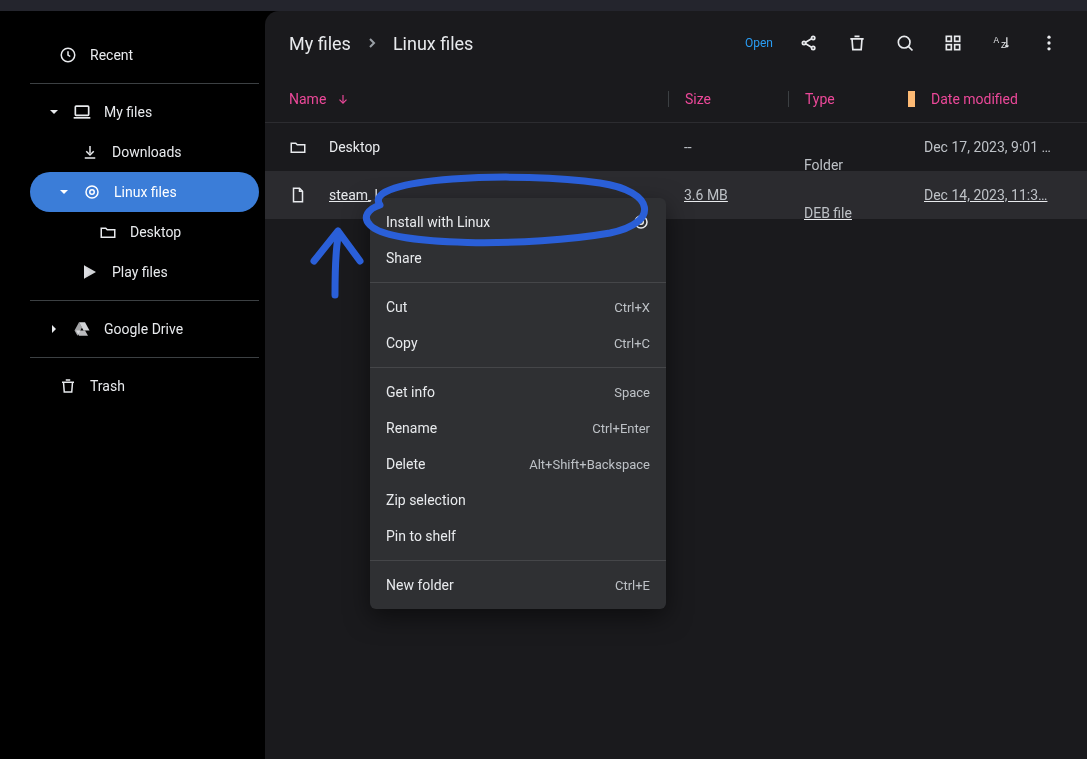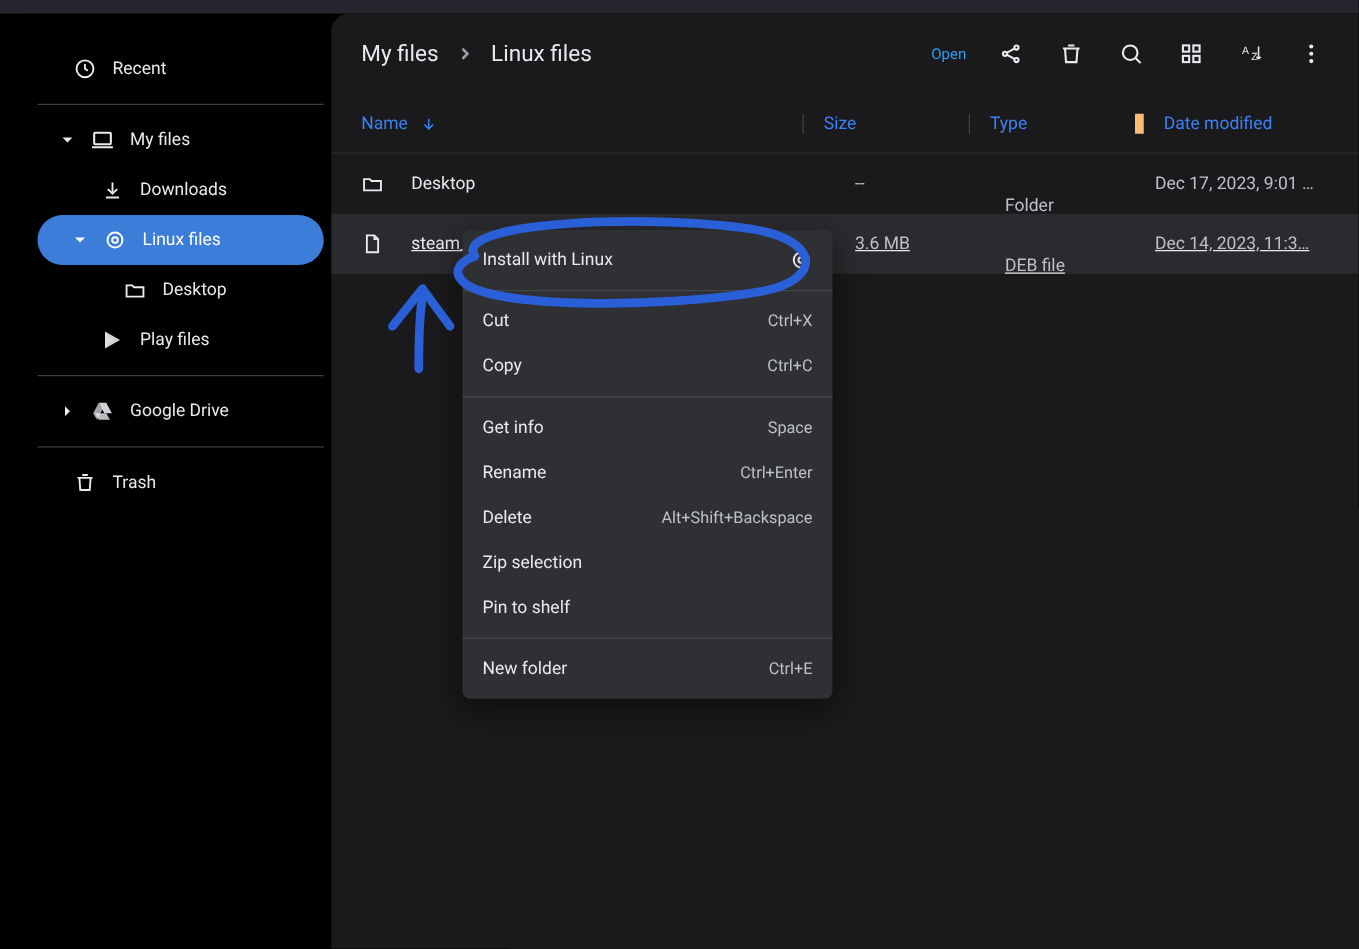--- a/index.html
+++ b/index.html
@@ -103,23 +103,23 @@
     color: #e8eaed;
     border-radius: 50%;
     cursor: pointer;
   }
 
   .headers {
     display: flex;
     align-items: center;
     height: 48px;
     padding: 0 24px;
-    color: #3b82f6;
+    color: #ec4899;
     border-bottom: 1px solid #2c2c30;
-    gap: 13px;
+    gap: 0;
     font-size: 14px;
   }
   .col-name { flex: 1; display: flex; align-items: center; gap: 10px; padding-left: 0; }
   .col-size { width: 120px; border-left: 1px solid #3c4043; padding-left: 16px; }
   .col-type { width: 120px; border-left: 1px solid #3c4043; padding-left: 16px; }
   .col-date { width: 155px; border-left: 7px solid #fdba74; padding-left: 16px; }
 
   .row {
     display: flex;
     align-items: center;
@@ -134,21 +134,21 @@
     color: #e8eaed;
   }
   .row .r-name { flex: 1; padding-left: 10px; white-space: nowrap; overflow: hidden; text-overflow: ellipsis; }
   .row .r-size { width: 120px; padding-left: 16px; color: #bdc1c6; }
   .row .r-type { width: 120px; padding-left: 16px; color: #bdc1c6; margin-top: 36px; }
   .row .r-date { width: 155px; padding-left: 16px; color: #bdc1c6; white-space: nowrap; overflow: hidden; text-overflow: ellipsis; }
 
   .context-menu {
     position: absolute;
     left: 370px;
-    top: 184px;
+    top: 198px;
     width: 296px;
     background: #2f3033;
     border-radius: 6px;
     box-shadow: 0 8px 24px rgba(0,0,0,0.5);
     padding: 6px 0;
     z-index: 20;
   }
   .menu-item {
     display: flex;
     align-items: center;
@@ -401,20 +401,23 @@
 <div class="context-menu">
   <div class="menu-item">
     <span class="mi-label">Install with Linux</span>
     <span>
       <svg width="18" height="18" viewBox="0 0 24 24" fill="none" stroke="currentColor" stroke-width="2">
           <circle cx="12" cy="12" r="8"></circle>
           <circle cx="12" cy="12" r="3"></circle>
         </svg>
     </span>
   </div>
+  <div class="menu-item">
+    <span class="mi-label">Share</span>
+  </div>
   <div class="menu-sep"></div>
   <div class="menu-item">
     <span class="mi-label">Cut</span>
     <span class="mi-accel">Ctrl+X</span>
   </div>
   <div class="menu-item">
     <span class="mi-label">Copy</span>
     <span class="mi-accel">Ctrl+C</span>
   </div>
   <div class="menu-sep"></div>

